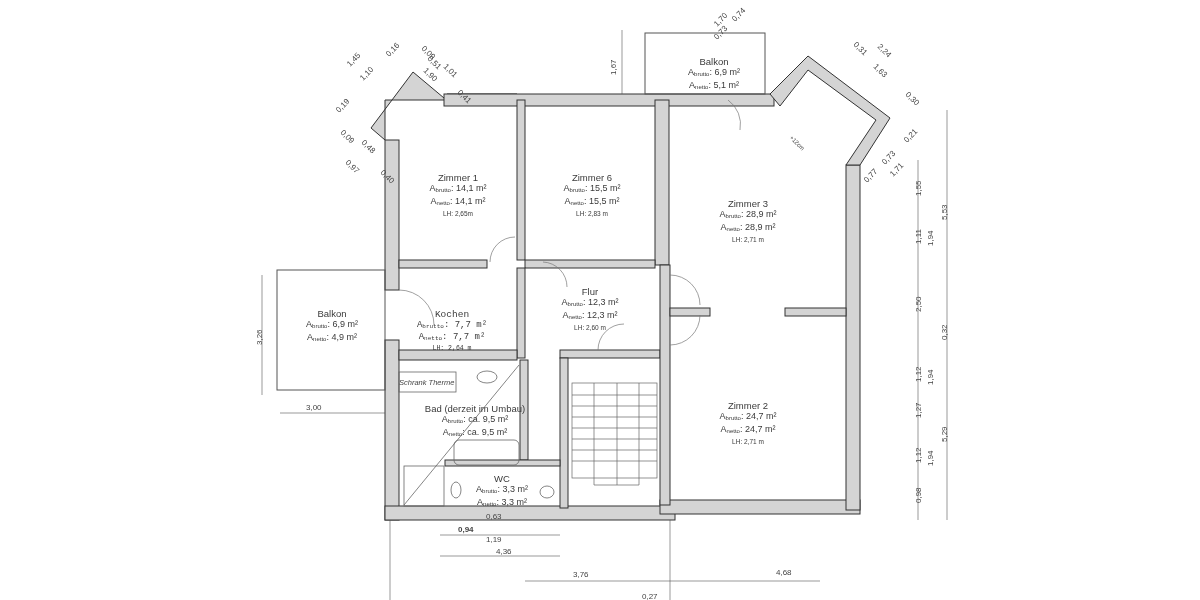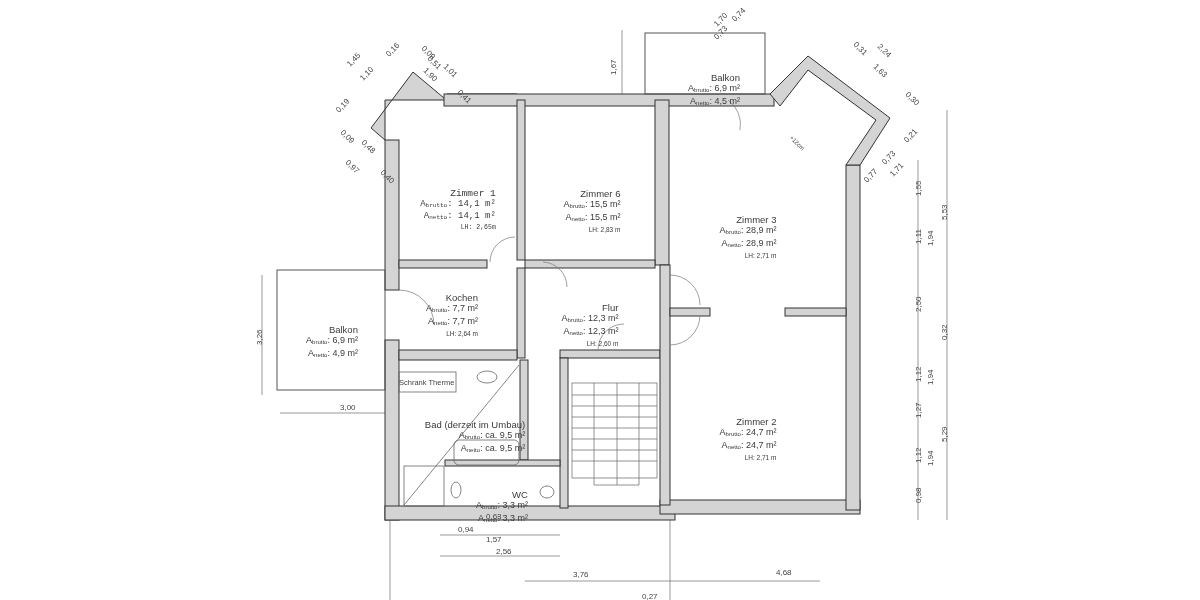--- a/index.html
+++ b/index.html
@@ -1,18 +1,18 @@
 <!DOCTYPE html>
 <html><head>
 <meta charset="utf-8">
 <style>
   html,body{margin:0;padding:0;background:#fff;}
   body{width:1200px;height:600px;position:relative;overflow:hidden;font-family:"Liberation Sans",sans-serif;color:#333;}
   #plan{position:absolute;left:0;top:0;width:1200px;height:600px;}
-  .room-label{position:absolute;text-align:right;font-size:9px;line-height:11px;color:#3a3a3a;transform:translateX(-50%);white-space:nowrap;margin-top:16px;}
+  .room-label{position:absolute;text-align:center;font-size:9px;line-height:11px;color:#3a3a3a;transform:translateX(-50%);white-space:nowrap;}
   .room-label .name{font-size:9.5px;}
   .room-label .lh{font-size:6.5px;line-height:9px;}
   .room-label sub{font-size:6px;vertical-align:-1px;}
   .dim{position:absolute;font-size:8px;color:#444;white-space:nowrap;}
   .dim.v{transform-origin:left top;transform:rotate(-90deg);}
   .dim.d45{transform-origin:left top;transform:rotate(45deg);}
   .dim.dm45{transform-origin:left top;transform:rotate(-45deg);}
 </style>
 </head>
 <body>
@@ -91,21 +91,21 @@
     <line x1="918" y1="160" x2="918" y2="520"></line>
     <line x1="440" y1="535" x2="560" y2="535"></line>
     <line x1="440" y1="556" x2="560" y2="556"></line>
     <line x1="525" y1="581" x2="820" y2="581"></line>
     <line x1="670" y1="520" x2="670" y2="600"></line>
     <line x1="390" y1="520" x2="390" y2="600"></line>
     <line x1="622" y1="30" x2="622" y2="94"></line>
   </g>
 </svg>
 
-<div class="room-label" style="left:458px;top:172px;font-family:Liberation Mono, monospace;">
+<div class="room-label" style="left:458px;top:172px;">
   <div class="name">Zimmer 1</div>
   <div><span>A</span><sub>brutto</sub>: <span>14,1 m²</span></div>
   <div><span>A</span><sub>netto</sub>: <span>14,1 m²</span></div>
   <div class="lh">LH: 2,65m</div>
 </div>
 <div class="room-label" style="left:592px;top:172px;">
   <div class="name">Zimmer 6</div>
   <div><span>A</span><sub>brutto</sub>: <span>15,5 m²</span></div>
   <div><span>A</span><sub>netto</sub>: <span>15,5 m²</span></div>
   <div class="lh">LH: 2,83 m</div>
@@ -115,21 +115,21 @@
   <div><span>A</span><sub>brutto</sub>: <span>28,9 m²</span></div>
   <div><span>A</span><sub>netto</sub>: <span>28,9 m²</span></div>
   <div class="lh">LH: 2,71 m</div>
 </div>
 <div class="room-label" style="left:748px;top:400px;">
   <div class="name">Zimmer 2</div>
   <div><span>A</span><sub>brutto</sub>: <span>24,7 m²</span></div>
   <div><span>A</span><sub>netto</sub>: <span>24,7 m²</span></div>
   <div class="lh">LH: 2,71 m</div>
 </div>
-<div class="room-label" style="left:452px;top:276px;">
+<div class="room-label" style="left:452px;top:309px;font-family:Liberation Mono, monospace;">
   <div class="name">Kochen</div>
   <div><span>A</span><sub>brutto</sub>: <span>7,7 m²</span></div>
   <div><span>A</span><sub>netto</sub>: <span>7,7 m²</span></div>
   <div class="lh">LH: 2,64 m</div>
 </div>
 <div class="room-label" style="left:590px;top:286px;">
   <div class="name">Flur</div>
   <div><span>A</span><sub>brutto</sub>: <span>12,3 m²</span></div>
   <div><span>A</span><sub>netto</sub>: <span>12,3 m²</span></div>
   <div class="lh">LH: 2,60 m</div>
@@ -145,28 +145,28 @@
   <div><span>A</span><sub>netto</sub>: <span>3,3 m²</span></div>
 </div>
 <div class="room-label" style="left:332px;top:308px;">
   <div class="name">Balkon</div>
   <div><span>A</span><sub>brutto</sub>: <span>6,9 m²</span></div>
   <div><span>A</span><sub>netto</sub>: <span>4,9 m²</span></div>
 </div>
 <div class="room-label" style="left:714px;top:56px;">
   <div class="name">Balkon</div>
   <div><span>A</span><sub>brutto</sub>: <span>6,9 m²</span></div>
-  <div><span>A</span><sub>netto</sub>: <span>4,5 m²</span></div>
-</div>
-
-<div class="dim" style="left:399px;top:378px;font-size:7.5px;">Schrank Therme</div>
+  <div><span>A</span><sub>netto</sub>: <span>5,1 m²</span></div>
+</div>
+
+<div class="dim" style="left:399px;top:378px;font-size:7.5px;font-style:italic;">Schrank Therme</div>
 <div class="dim" style="left:788px;top:140px;font-size:6px;transform:rotate(45deg);">+12cm</div>
 
 <div class="dim v" style="left:255px;top:345px;">3,26</div>
-<div class="dim" style="left:340px;top:403px;">3,00</div>
+<div class="dim" style="left:306px;top:403px;">3,00</div>
 <div class="dim v" style="left:609px;top:75px;">1,67</div>
 
 <div class="dim dm45" style="left:345px;top:62px;">1,45</div>
 <div class="dim dm45" style="left:358px;top:76px;">1,10</div>
 <div class="dim dm45" style="left:384px;top:52px;">0,16</div>
 <div class="dim dm45" style="left:334px;top:108px;">0,19</div>
 <div class="dim d45" style="left:345px;top:128px;">0,09</div>
 <div class="dim d45" style="left:366px;top:138px;">0,48</div>
 <div class="dim d45" style="left:350px;top:158px;">0,97</div>
 <div class="dim d45" style="left:385px;top:168px;">0,40</div>
@@ -200,19 +200,19 @@
 <div class="dim v" style="left:914px;top:503px;">0,98</div>
 
 <div class="dim v" style="left:926px;top:246px;">1,94</div>
 <div class="dim v" style="left:926px;top:385px;">1,94</div>
 <div class="dim v" style="left:926px;top:466px;">1,94</div>
 
 <div class="dim v" style="left:940px;top:220px;">5,53</div>
 <div class="dim v" style="left:940px;top:340px;">0,32</div>
 <div class="dim v" style="left:940px;top:442px;">5,29</div>
 
-<div class="dim" style="left:458px;top:525px;">0,94</div>
+<div class="dim" style="left:458px;top:525px;font-weight:bold;">0,94</div>
 <div class="dim" style="left:486px;top:512px;">0,63</div>
-<div class="dim" style="left:486px;top:535px;">1,57</div>
-<div class="dim" style="left:496px;top:547px;">2,56</div>
+<div class="dim" style="left:486px;top:535px;">1,19</div>
+<div class="dim" style="left:496px;top:547px;">4,36</div>
 <div class="dim" style="left:573px;top:570px;">3,76</div>
 <div class="dim" style="left:642px;top:592px;">0,27</div>
 <div class="dim" style="left:746px;top:568px;margin-left:30px;">4,68</div>
 
 </body></html>

